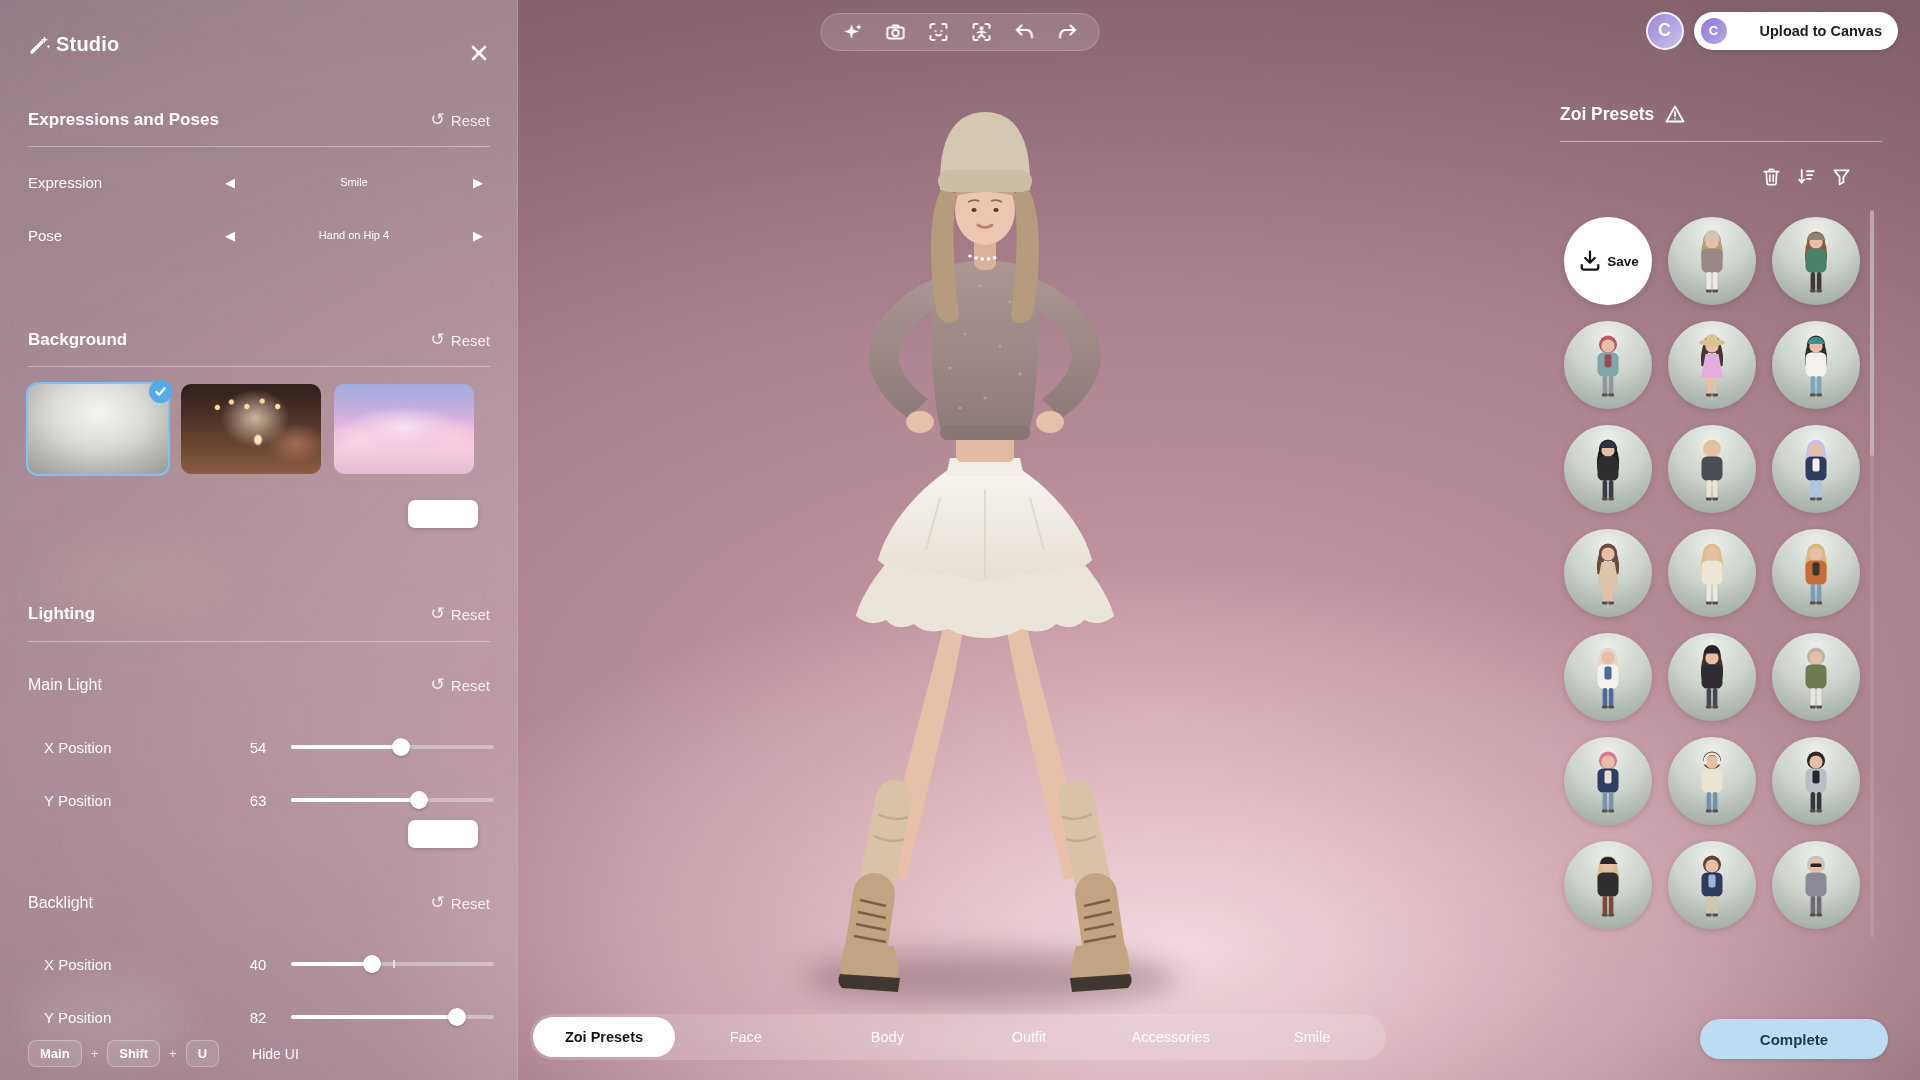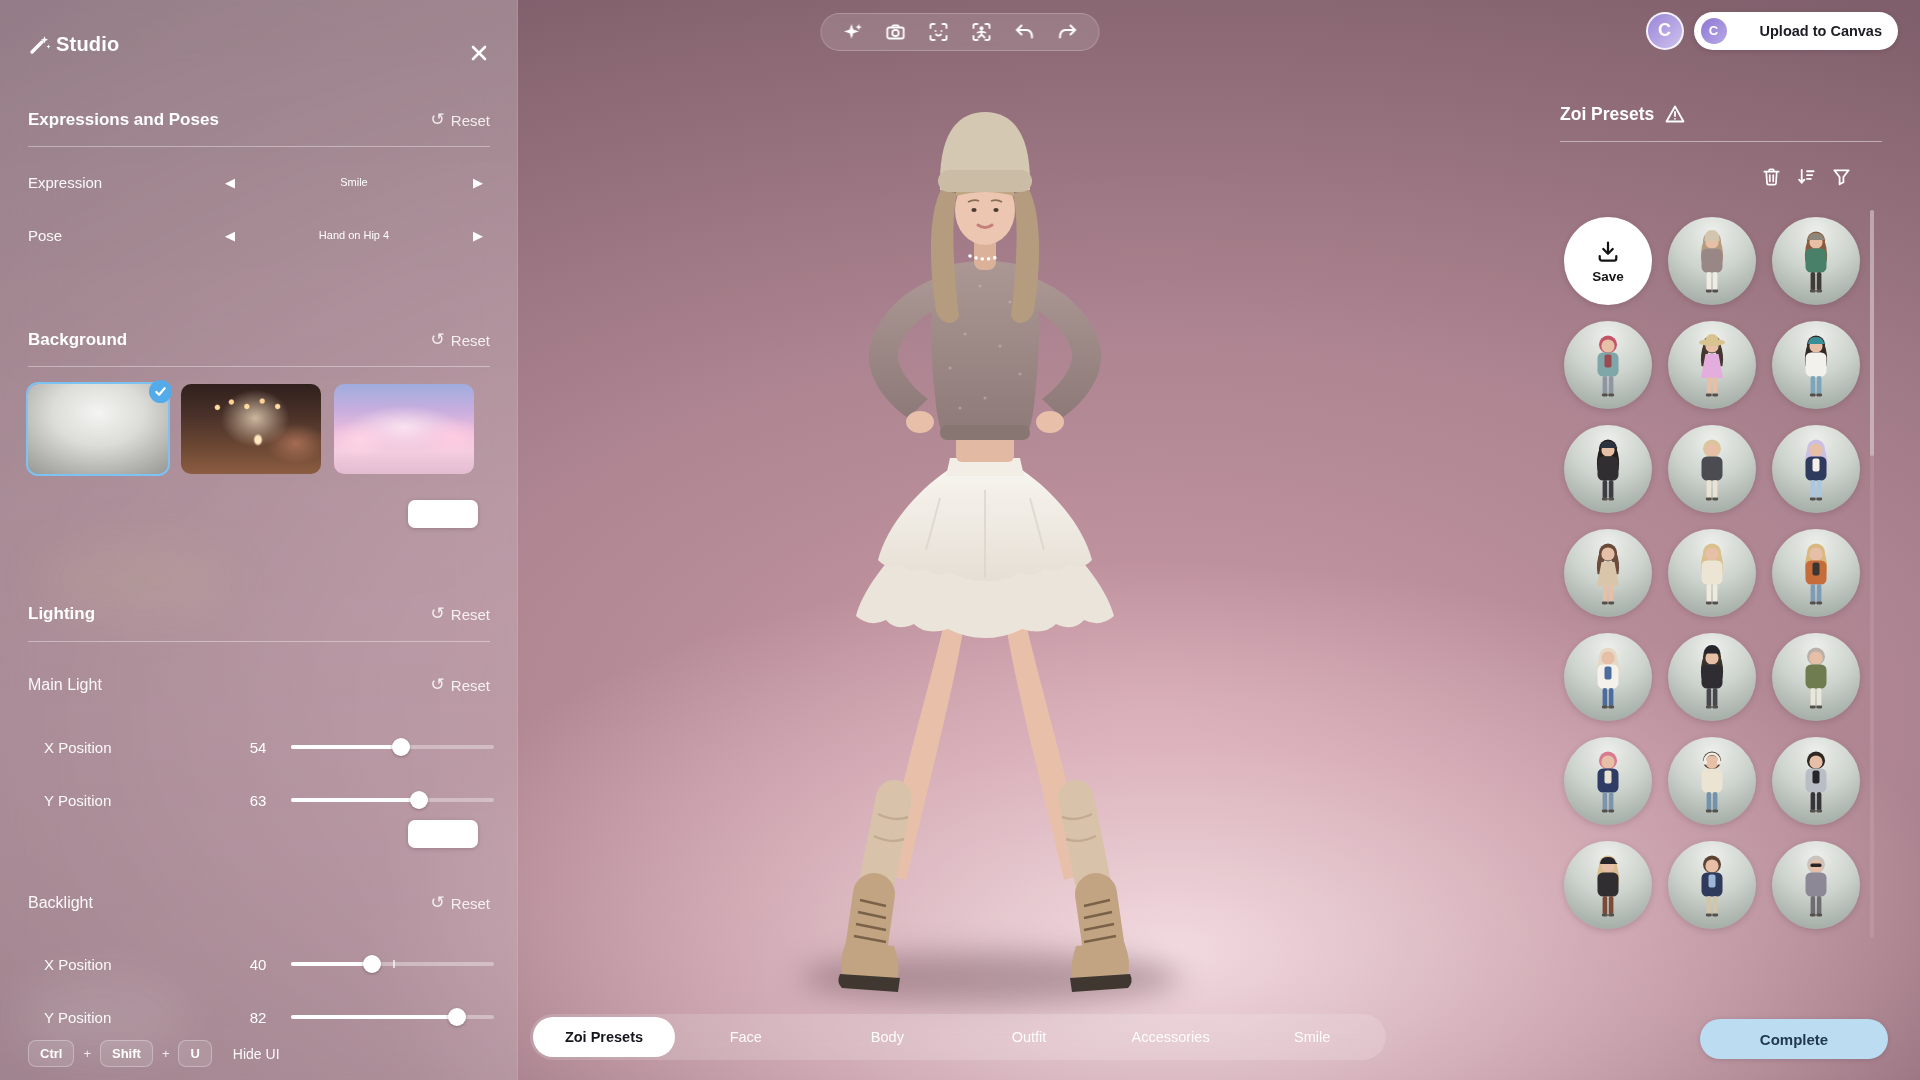--- a/index.html
+++ b/index.html
@@ -78,21 +78,21 @@
   .slider-track { position:absolute; top:7px; left:0; right:0; height:4px; border-radius:2px; background:rgba(255,255,255,0.35); }
   .slider-fill { position:absolute; top:7px; left:0; height:4px; border-radius:2px; background:#ffffff; }
   .slider-knob { position:absolute; top:0; width:18px; height:18px; border-radius:50%; background:#ffffff;
     box-shadow:0 1px 3px rgba(70,45,55,0.4); }
   .slider-tick { position:absolute; top:5px; width:2px; height:8px; background:rgba(255,255,255,0.65); }
 
   #shortcut-row { position:absolute; left:28px; top:1040px; display:flex; align-items:center; gap:9px; }
   .key-chip { padding:5px 11px; border-radius:8px; background:rgba(255,255,255,0.10);
     border:1px solid rgba(255,255,255,0.30); font-size:13px; font-weight:700; color:#fff; }
   .key-plus { font-size:13px; color:rgba(255,255,255,0.85); }
-  #hideui-label { margin-left:12px; font-size:14px; color:rgba(255,255,255,0.95); }
+  #hideui-label { margin-left:24px; font-size:14px; color:rgba(255,255,255,0.95); }
 
   
   #toolbar { position:absolute; left:50%; top:13px; transform:translateX(-50%);
     height:38px; padding:0 20px; border-radius:19px; display:flex; align-items:center; gap:21px;
     background:rgba(255,255,255,0.13); border:1px solid rgba(255,255,255,0.22); backdrop-filter:blur(8px); }
   .tool-icon { width:22px; height:22px; cursor:pointer; display:flex; align-items:center; justify-content:center; }
 
   
   #top-right { position:absolute; right:22px; top:12px; display:flex; align-items:center; gap:10px; }
   #app-badge { width:38px; height:38px; border-radius:50%;
@@ -111,21 +111,21 @@
   #presets-title-row { position:absolute; left:1560px; top:103px; display:flex; align-items:center; gap:10px; }
   #presets-title { font-size:17.5px; font-weight:700; }
   #presets-divider { position:absolute; left:1560px; top:141px; width:322px; height:1px; background:rgba(255,255,255,0.45); }
   #presets-tools { position:absolute; left:1560px; top:166px; width:292px; display:flex; justify-content:flex-end; gap:14px; }
   #presets-tools .tool-icon { width:21px; height:21px; }
   #preset-grid { position:absolute; left:1564px; top:217px; width:296px;
     display:grid; grid-template-columns:repeat(3, 88px); gap:16px 16px; }
   .preset-cell { width:88px; height:88px; border-radius:50%; cursor:pointer; overflow:hidden;
     background:radial-gradient(circle at 50% 18%, #edefeb 0%, #cdd3cd 45%, #97a09a 100%);
     box-shadow:0 2px 6px rgba(70,45,55,0.20); }
-  #save-cell { background:#ffffff; display:flex; flex-direction:column; align-items:center; justify-content:center; gap:4px; }
+  #save-cell { background:#ffffff; display:flex; flex-direction:row; align-items:center; justify-content:center; gap:4px; }
   #save-label { font-size:13.5px; font-weight:600; color:#141414; }
   #preset-scrollbar { position:absolute; left:1870px; top:210px; width:4px; height:728px; border-radius:2px; background:rgba(255,255,255,0.10); }
   #preset-scroll-thumb { position:absolute; left:0; top:0; width:4px; height:246px; border-radius:2px; background:rgba(255,255,255,0.32); cursor:pointer; }
 
   
   #tab-bar { position:absolute; left:530px; top:1014px; width:856px; height:46px; border-radius:23px;
     background:rgba(255,255,255,0.16); backdrop-filter:blur(10px); display:flex; align-items:center; padding:3px; }
   .tab { flex:1; height:40px; display:flex; align-items:center; justify-content:center;
     font-size:14.5px; color:rgba(255,255,255,0.95); cursor:pointer; border-radius:20px; }
   .tab.active { background:#ffffff; color:#15151d; font-weight:600; flex:0 0 142px; }
@@ -341,21 +341,21 @@
       <span class="slider-value">82</span>
       <div class="slider">
         <div class="slider-track"></div>
           <div class="slider-fill" style="width: 82%;"></div>
           <div class="slider-knob" style="left: calc(82% - 9px);"></div>
       </div>
     </div>
 
     <div id="shortcut-row">
       <span id="shortcut-keys" style="display:flex;align-items:center;gap:9px;">
-          <span class="key-chip">Ctrl</span>
+          <span class="key-chip">Main</span>
           <span class="key-plus">+</span>
           <span class="key-chip">Shift</span>
           <span class="key-plus">+</span>
           <span class="key-chip">U</span>
         </span>
       <span id="hideui-label">Hide UI</span>
     </div>
   </div>
 
   <div id="toolbar">

